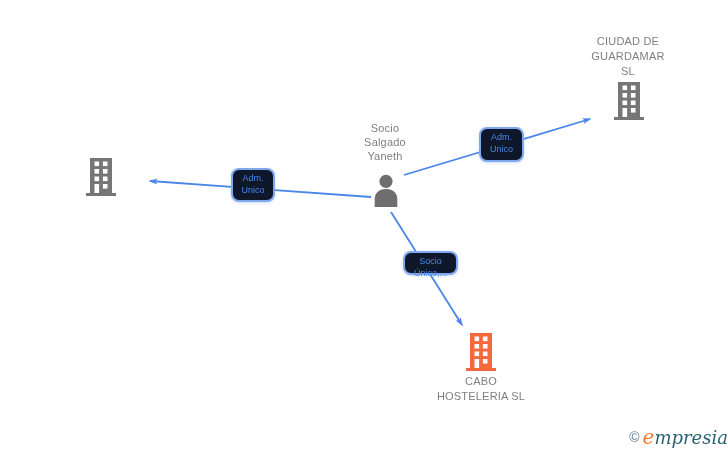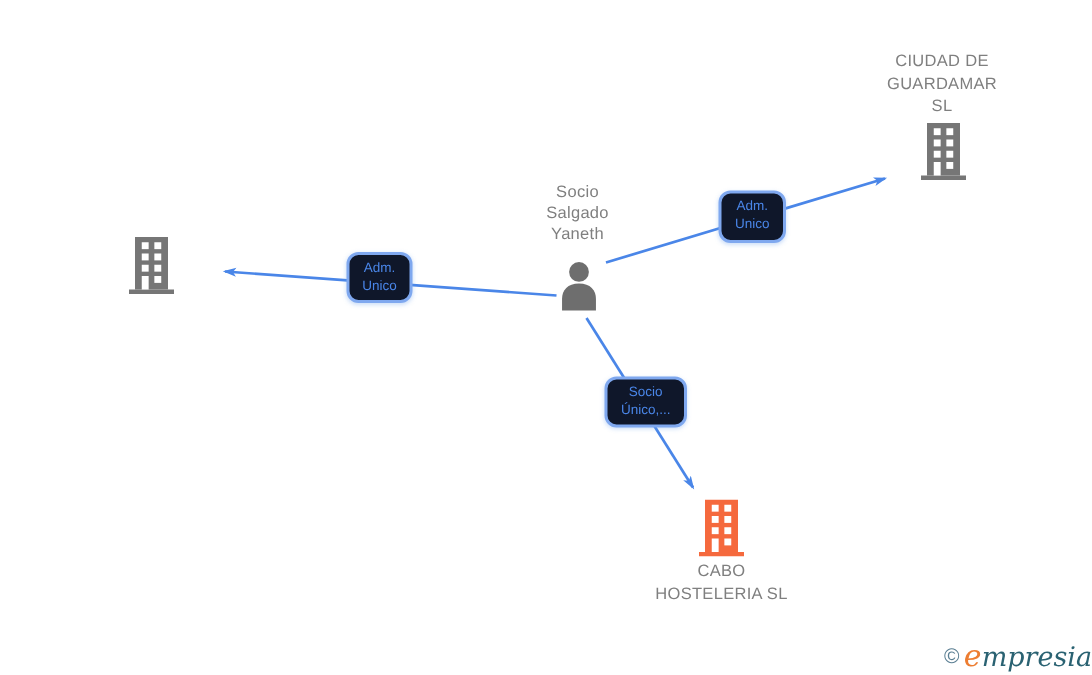--- a/index.html
+++ b/index.html
@@ -128,21 +128,21 @@
     </svg>
   </div>
   <div class="node-label" style="left:436px;top:374px;width:90px;line-height:15px;">CABO HOSTELERIA SL</div>
 
   <div class="edge-box" style="left:479px;top:127px;width:45px;height:35px;">
     <span class="edge-text">Adm. Unico</span>
   </div>
   <div class="edge-box" style="left:231px;top:168px;width:44px;height:34px;">
     <span class="edge-text">Adm. Unico</span>
   </div>
-  <div class="edge-box" style="left:403px;top:251px;width:55px;height:34px;">
+  <div class="edge-box" style="left:403px;top:251px;width:55px;height:24px;">
     <span class="edge-text">Socio Único,...</span>
   </div>
 
   <div class="logo">
     <span class="copy">©</span><span class="brand"><span class="first">e</span><span class="rest">mpresia</span></span>
   </div>
 
 </div>
 
 </body></html>

